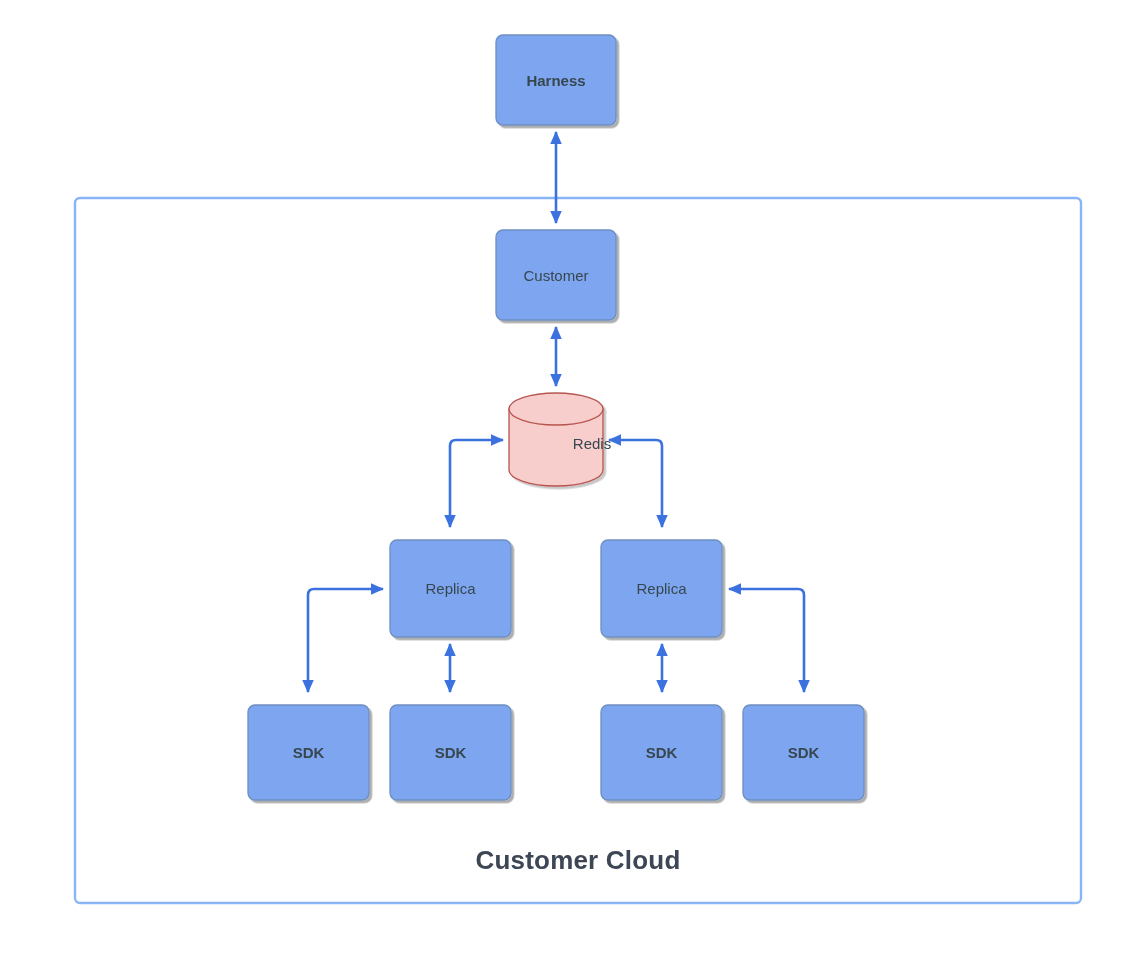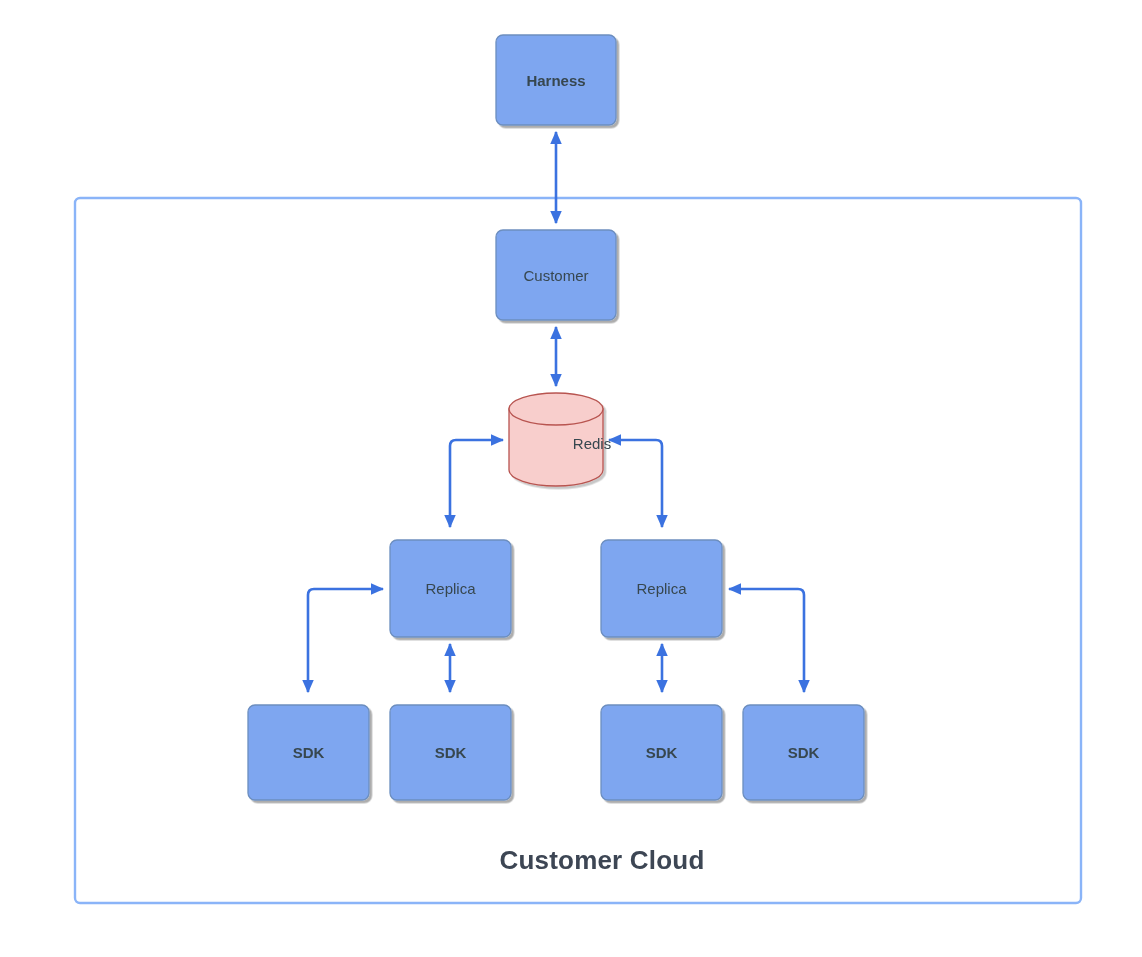--- a/index.html
+++ b/index.html
@@ -51,21 +51,20 @@
     padding-left: 36px;
   }
   .group-title {
     position: absolute;
     font-size: 26px;
     font-weight: bold;
     color: #3d4654;
     letter-spacing: 0.2px;
     text-align: center;
     pointer-events: none;
-    padding-left: 24px;
   }
 </style>
 </head>
 <body>
 
 <div id="canvas">
 
   <svg id="diagram-svg" viewBox="0 0 1142 957" xmlns="http://www.w3.org/2000/svg">
     <defs>
       <marker id="arrowEnd" viewBox="0 0 10 10" refX="9.2" refY="5" markerWidth="5.2" markerHeight="5.2" orient="auto-start-reverse">

